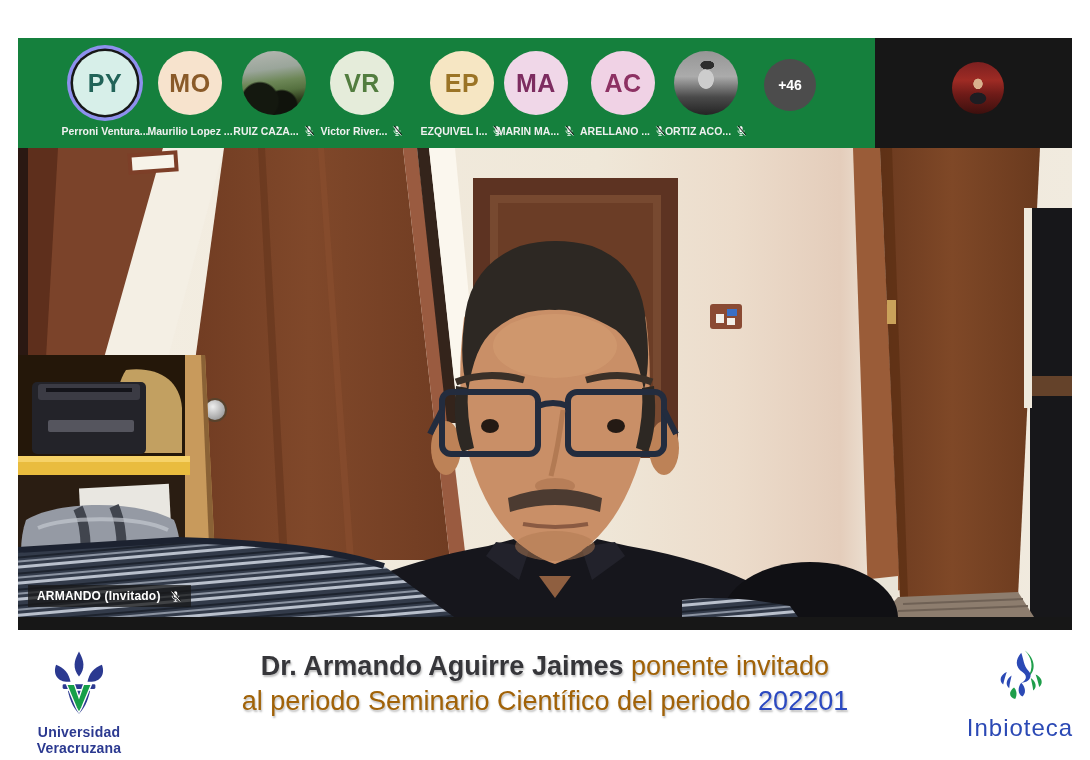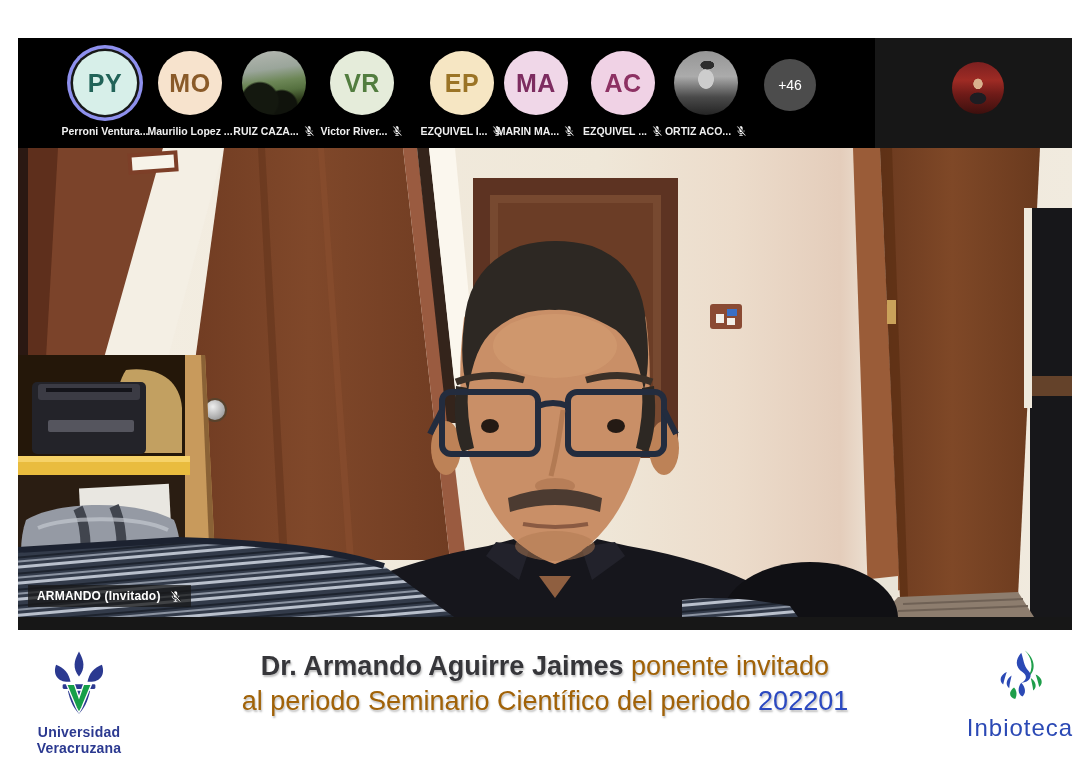--- a/index.html
+++ b/index.html
@@ -2,21 +2,21 @@
 <html><head>
 <meta charset="utf-8">
 <style>
   html,body{margin:0;padding:0;}
   body{
     width:1090px;height:760px;position:relative;overflow:hidden;
     background:#ffffff;font-family:"Liberation Sans", sans-serif;
   }
   
   .window{position:absolute;left:18px;top:38px;width:1054px;height:592px;background:#171717;}
-  .topbar{position:absolute;top:0;left:0;width:857px;height:110px;background:#000000;}
+  .topbar{position:absolute;top:0;left:0;width:857px;height:110px;background:#15803d;}
   .participant{position:absolute;top:13px;width:84px;display:flex;flex-direction:column;align-items:center;}
   .avatar{width:64px;height:64px;border-radius:50%;display:flex;align-items:center;justify-content:center;
           font-size:25px;font-weight:bold;letter-spacing:.5px;flex:0 0 auto;}
   .ring{box-shadow:0 0 0 2.5px #171717,0 0 0 6px #8e90ee;}
   .plabel{margin-top:10px;display:flex;align-items:center;gap:4px;color:#f0f0f0;
           font-size:10.5px;font-weight:600;white-space:nowrap;}
   .mic{width:12px;height:12px;flex:0 0 auto;}
   
   .a-py{background:#d7efe9;color:#216358;}
   .a-mo{background:#f7e3cd;color:#8a5a28;}
@@ -30,21 +30,21 @@
      linear-gradient(172deg,#b5b8b2 0%,#9aa59a 30%,#6d8757 48%,#567140 62%,#2a3619 78%,#161d0e 100%);}
   .a-ortiz{background:
      radial-gradient(ellipse 11px 7px at 52% 22%, #2d2d2d 60%, rgba(0,0,0,0) 65%),
      radial-gradient(ellipse 13px 16px at 50% 44%, #cdcdcd 58%, rgba(0,0,0,0) 63%),
      linear-gradient(180deg,#969696 0%,#ababab 40%,#4a4a4a 72%,#242424 100%);}
   .a-self{background:
      radial-gradient(ellipse 8px 9px at 50% 42%, #d9b28e 55%, rgba(0,0,0,0) 62%),
      radial-gradient(ellipse 14px 10px at 50% 70%, #1d1d22 55%, rgba(0,0,0,0) 62%),
      linear-gradient(180deg,#7c2020 0%,#9e2b24 35%,#6f1b18 62%,#3c100e 100%);}
   .overflow .avatar{width:52px;height:52px;margin-top:8px;background:#4c4c4c;color:#fff;
-                    font-size:14px;font-weight:400;letter-spacing:0;}
+                    font-size:14px;font-weight:700;letter-spacing:0;}
   .selfview{position:absolute;left:934px;top:24px;width:52px;height:52px;border-radius:50%;}
   
   .video{position:absolute;left:0;top:110px;width:1054px;height:469px;background:#000;overflow:hidden;}
   .name-pill{position:absolute;left:10px;top:437px;display:flex;align-items:center;gap:8px;
              background:rgba(24,24,24,.75);color:#fff;font-size:12px;font-weight:600;
              padding:4px 9px;letter-spacing:.2px;}
   .name-pill .mic{width:13px;height:13px;}
   
   .caption{position:absolute;left:0;top:649px;width:1090px;text-align:center;
            font-size:27px;line-height:35px;text-shadow:1px 2px 2px rgba(70,70,70,.35);}
@@ -124,21 +124,21 @@
           <span>MARIN MA...</span>
         <svg class="mic">
             <use href="#mic-off"></use>
           </svg>
         </div>
     </div>
 
     <div class="participant" style="left:563px">
       <div class="avatar a-ac">AC</div>
       <div class="plabel">
-          <span>EZQUIVEL ...</span>
+          <span>ARELLANO ...</span>
         <svg class="mic">
             <use href="#mic-off"></use>
           </svg>
         </div>
     </div>
 
     <div class="participant" style="left:646px">
       <div class="avatar a-ortiz"></div>
       <div class="plabel">
           <span>ORTIZ ACO...</span>

